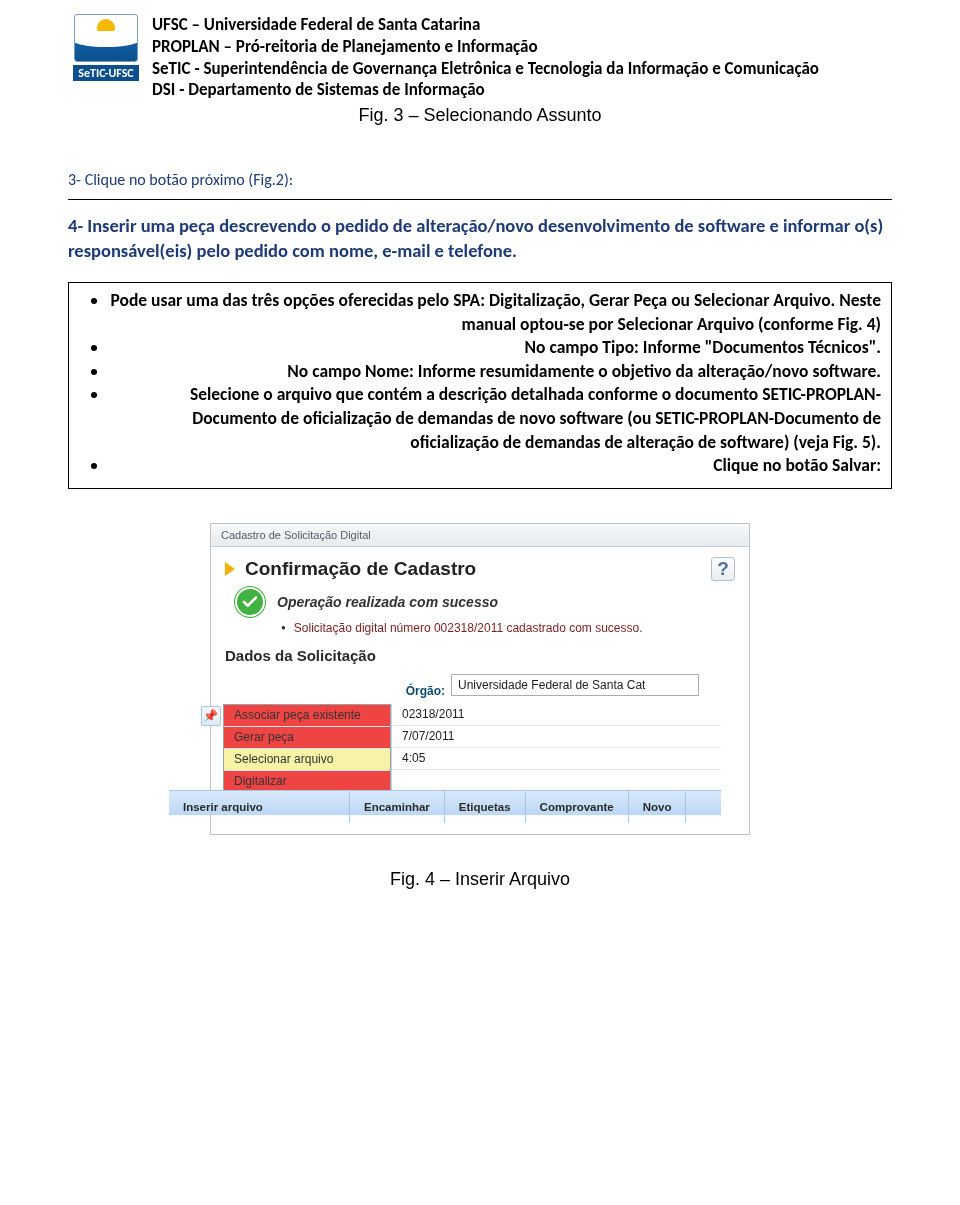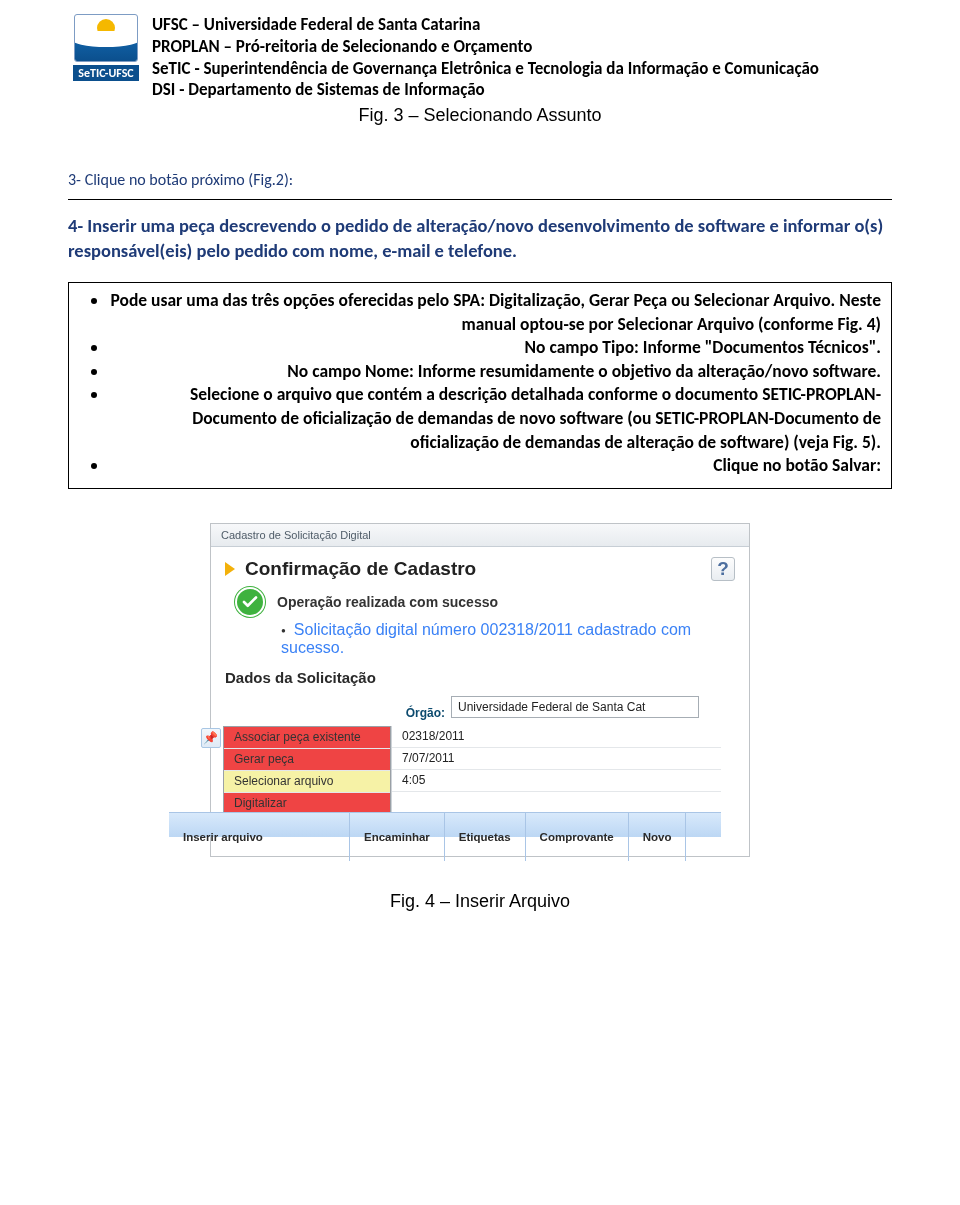--- a/index.html
+++ b/index.html
@@ -25,58 +25,58 @@
   
   .shot{width:538px;margin:34px auto 10px auto;border:1px solid #bfc3c7;font-family:Tahoma,Verdana,Arial,sans-serif;font-size:12px;color:#333;background:#fff;}
   .shot-bread{background:linear-gradient(#f7f8fa,#e7ebef);border-bottom:1px solid #c7ced5;height:22px;line-height:22px;padding:0 10px;font-size:11px;color:#4f5c68;}
   .shot-body{padding:6px 14px 10px 14px;}
   .conf-line{display:flex;align-items:center;font-size:19px;font-weight:700;color:#222;margin:4px 0 6px 0;}
   .caret-y{width:0;height:0;border-left:10px solid #f3b10a;border-top:7px solid transparent;border-bottom:7px solid transparent;margin-right:10px;}
   .help-btn{width:22px;height:22px;border:1px solid #b7bfc6;border-radius:3px;display:flex;align-items:center;justify-content:center;color:#4d6f9f;font-weight:700;background:linear-gradient(#fdfdfd,#e9edf1);cursor:pointer;}
   .success-row{display:flex;align-items:center;margin:6px 0 2px 10px;}
   .ok-badge{width:30px;height:30px;border-radius:50%;background:#3fb23f;display:flex;align-items:center;justify-content:center;box-shadow:inset 0 0 0 2px #fff,0 0 0 1px #3fb23f;}
   .ok-badge svg{width:18px;height:18px;}
-  .success-row b{font-size:14px;margin-left:12px;}
-  .sub-msg{font-size:16px;color:#3b82f6;margin:4px 0 12px 56px;}
+  .success-row b{font-size:14px;margin-left:12px;font-style:italic;}
+  .sub-msg{font-size:12px;color:#7f1d1d;margin:4px 0 12px 56px;}
   .sub-msg::before{content:"\25CF";font-size:8px;margin-right:8px;color:#333;position:relative;top:-2px;}
   .sect-title{font-size:15px;font-weight:700;color:#2a2a2a;margin:10px 0 8px 0;}
   .form-row{display:flex;align-items:center;margin:0 0 6px 0;}
   .form-row label{flex:0 0 220px;text-align:right;font-size:12px;font-weight:700;color:#0c4a6e;margin-top:12px;}
   .form-row .field{margin-left:6px;height:20px;border:1px solid #a6adb4;background:#fff;padding:0 6px;font-size:12px;line-height:20px;color:#222;min-width:234px;}
   
   .ctx-wrap{position:relative;height:120px;margin-top:2px;margin-left:-56px;}
   .pin{position:absolute;left:32px;top:2px;width:18px;height:18px;border:1px solid #a8c6e4;background:linear-gradient(#f2f7fc,#dfeaf6);border-radius:2px;display:flex;align-items:center;justify-content:center;color:#3b6fa6;font-size:12px;cursor:pointer;}
   .ctx-menu{position:absolute;left:54px;top:0;width:166px;background:#ef4444;border:1px solid #9aa0a6;}
   .ctx-menu div{height:21px;line-height:21px;padding:0 10px;font-size:12px;border-bottom:1px solid #e4e7ea;cursor:pointer;}
   .ctx-menu div:last-child{border-bottom:none;}
   .ctx-menu div.hl{background:#f6f2a6;}
   .toolbar{position:absolute;top:0;left:222px;height:auto;}
   .stub-fields{border-left:1px solid #ced3d8;}
   .stub-row{height:21px;line-height:21px;font-size:12px;color:#222;padding:0 10px;border-bottom:1px solid #e4e7ea;min-width:240px;}
   .tbar{display:flex;background:linear-gradient(#d8e9fb,#bcd7f4);border-top:1px solid #a9c5e6;height:24px;margin-left:-222px;width:552px;}
-  .tbar div{height:24px;line-height:24px;font-size:11.5px;font-weight:700;color:#2a2a2a;padding:12px 14px;border-right:1px solid #a9c5e6;cursor:pointer;}
+  .tbar div{height:24px;line-height:24px;font-size:11.5px;font-weight:700;color:#2a2a2a;padding:4px 14px;border-right:1px solid #a9c5e6;cursor:pointer;}
   .tbar .lead{flex:0 0 152px;text-align:left;font-weight:700;}
   .fig-cap2{text-align:center;font-family:Arial,sans-serif;font-size:18px;margin:34px 0 0 0;}
 </style>
 </head>
 <body>
 
 <div class="page">
 
   <div class="hdr">
     <div class="logo">
       <div class="logo-box">
         <span class="logo-sun"></span>
         <span class="logo-wave"></span>
       </div>
       <span class="logo-txt">SeTIC-UFSC</span>
     </div>
     <div class="hdr-lines">
       <p>UFSC – Universidade Federal de Santa Catarina</p>
-      <p>PROPLAN – Pró-reitoria de Selecionando e Orçamento</p>
+      <p>PROPLAN – Pró-reitoria de Planejamento e Informação</p>
       <p>SeTIC - Superintendência de Governança Eletrônica e Tecnologia da Informação e Comunicação</p>
       <p>DSI - Departamento de Sistemas de Informação</p>
     </div>
   </div>
 
   <div class="fig-cap">Fig. 3 – Selecionando Assunto</div>
 
   <div class="step">3- Clique no botão próximo (Fig.2):</div>
   <hr class="rule">
   <span class="para">4- Inserir uma peça descrevendo o pedido de alteração/novo desenvolvimento de software e informar o(s) responsável(eis) pelo pedido com nome, e-mail e telefone.</span>

